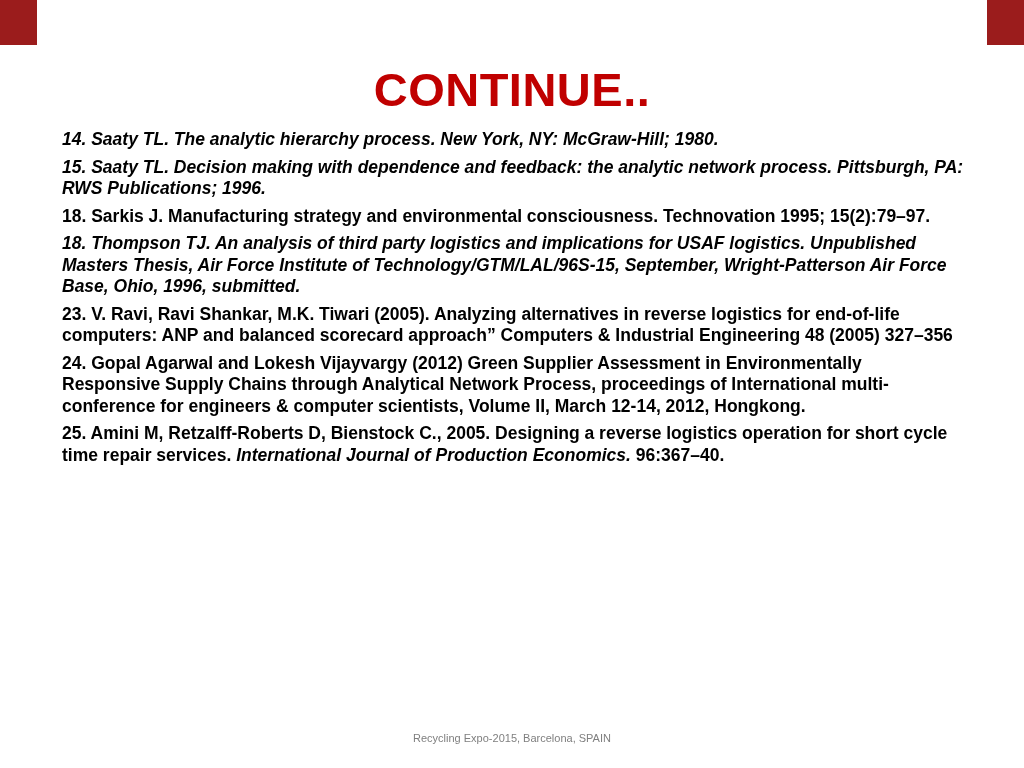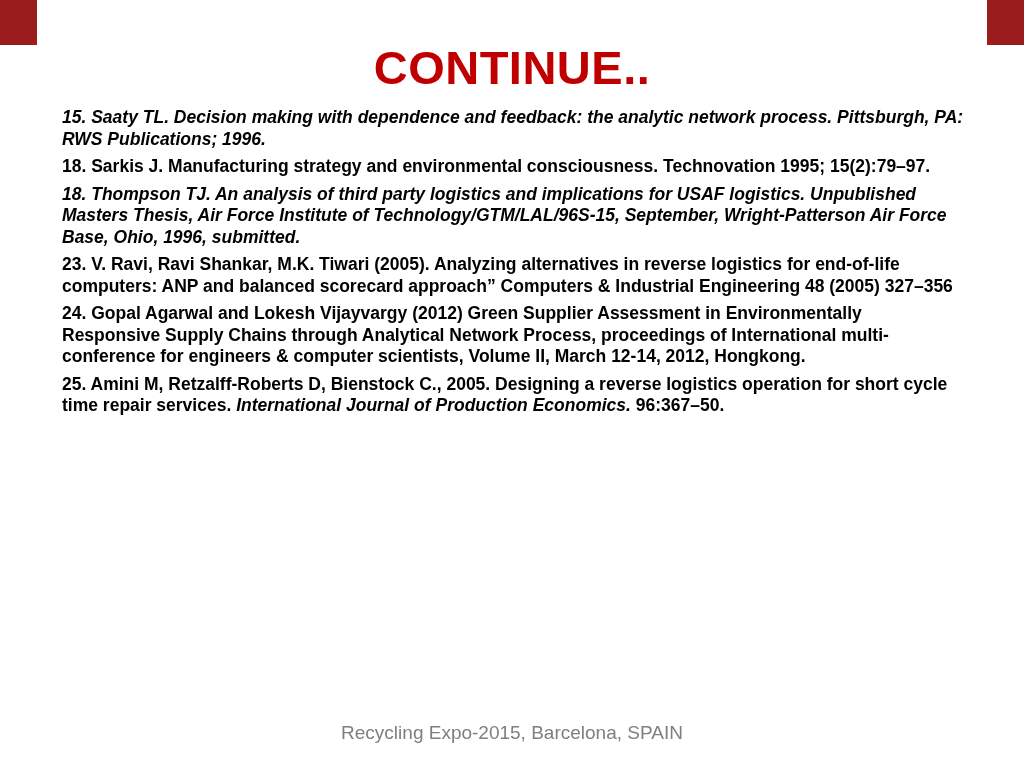--- a/index.html
+++ b/index.html
@@ -23,21 +23,21 @@
     top: 0;
     width: 37px;
     height: 45px;
     background: var(--corner-color);
   }
   .corner-left { left: 0; }
   .corner-right { right: 0; }
 
   .slide-title {
     margin: 0;
-    padding-top: 44px;
+    padding-top: 66px;
     text-align: center;
     color: var(--title-color);
     font-size: 47px;
     font-weight: 700;
     letter-spacing: 0.5px;
     line-height: 1.0;
   }
 
   .references {
     margin: 16px 60px 0 62px;
@@ -53,34 +53,35 @@
     font-style: italic;
   }
 
   .slide-footer {
     position: absolute;
     left: 0;
     bottom: 24px;
     width: 100%;
     text-align: center;
     color: var(--footer-color);
-    font-size: 19px;
+    font-size: 11px;
     font-weight: 400;
   }
 </style>
 </head>
 <body style="--title-color: #C00000; --corner-color: #9B1C1C; --body-color: #000000; --footer-color: #7F7F7F;">
 
 <div class="corner corner-left"></div>
 <div class="corner corner-right"></div>
 
 <h1 class="slide-title">CONTINUE..</h1>
 
 <div class="references">
+    <p class="ref"><span class="ref-seg italic">14. Saaty TL. The analytic hierarchy process. New York, NY: McGraw-Hill; 1980.</span></p>
     <p class="ref"><span class="ref-seg italic">15. Saaty TL. Decision making with dependence and feedback: the analytic network process. Pittsburgh, PA: RWS Publications; 1996.</span></p>
     <p class="ref"><span class="ref-seg">18. Sarkis J. Manufacturing strategy and environmental consciousness. Technovation 1995; 15(2):79–97.</span></p>
     <p class="ref"><span class="ref-seg italic">18. Thompson TJ. An analysis of third party logistics and implications for USAF logistics. Unpublished Masters Thesis, Air Force Institute of Technology/GTM/LAL/96S-15, September, Wright-Patterson Air Force Base, Ohio, 1996, submitted.</span></p>
     <p class="ref"><span class="ref-seg">23. V. Ravi, Ravi Shankar, M.K. Tiwari (2005). Analyzing alternatives in reverse logistics for end-of-life computers: ANP and balanced scorecard approach” Computers &amp; Industrial Engineering 48 (2005) 327–356</span></p>
     <p class="ref"><span class="ref-seg">24. Gopal Agarwal and Lokesh Vijayvargy (2012) Green Supplier Assessment in Environmentally Responsive Supply Chains through Analytical Network Process, proceedings of International multi-conference for engineers &amp; computer scientists, Volume II, March 12-14, 2012, Hongkong.</span></p>
-    <p class="ref"><span class="ref-seg">25. Amini M, Retzalff-Roberts D, Bienstock C., 2005. Designing a reverse logistics operation for short cycle time repair services. </span><span class="ref-seg italic">International Journal of Production Economics.</span><span class="ref-seg"> 96:367–50.</span></p>
+    <p class="ref"><span class="ref-seg">25. Amini M, Retzalff-Roberts D, Bienstock C., 2005. Designing a reverse logistics operation for short cycle time repair services. </span><span class="ref-seg italic">International Journal of Production Economics.</span><span class="ref-seg"> 96:367–40.</span></p>
   </div>
 
 <div class="slide-footer">Recycling Expo-2015, Barcelona, SPAIN</div>
 
 </body></html>

